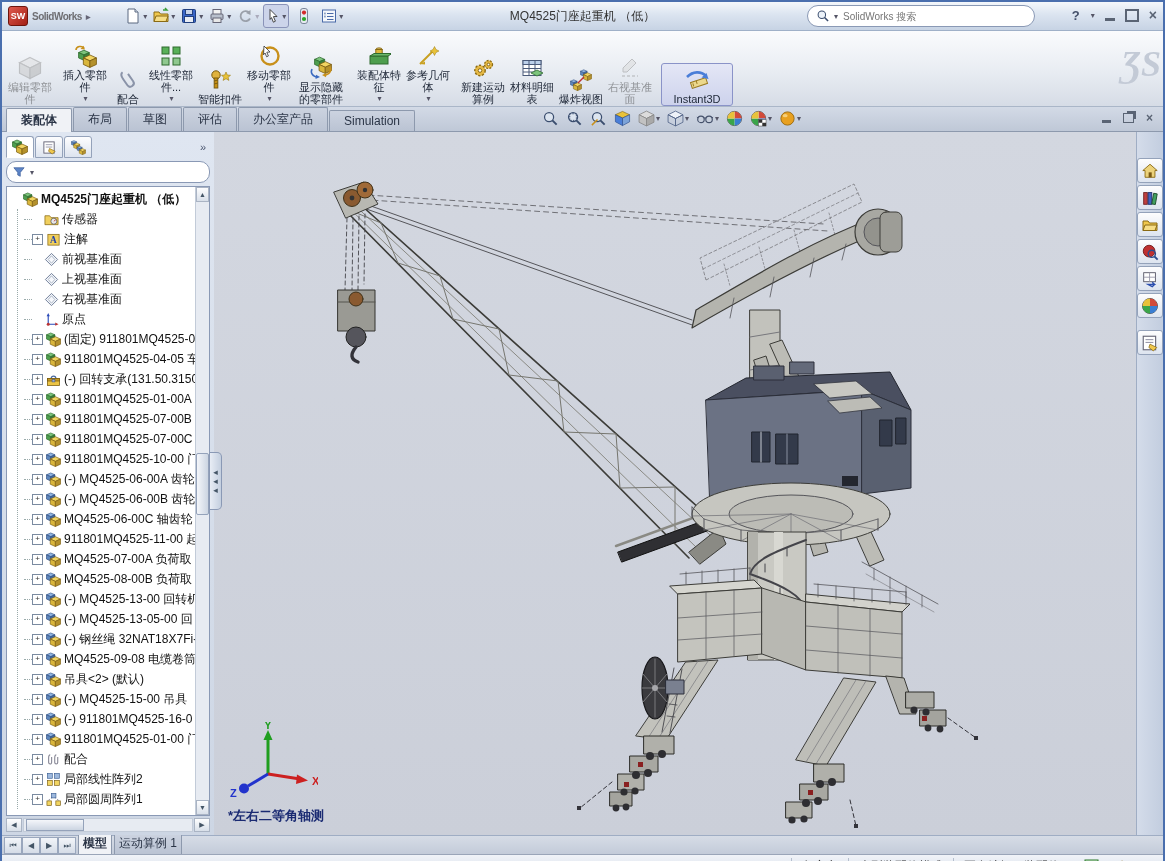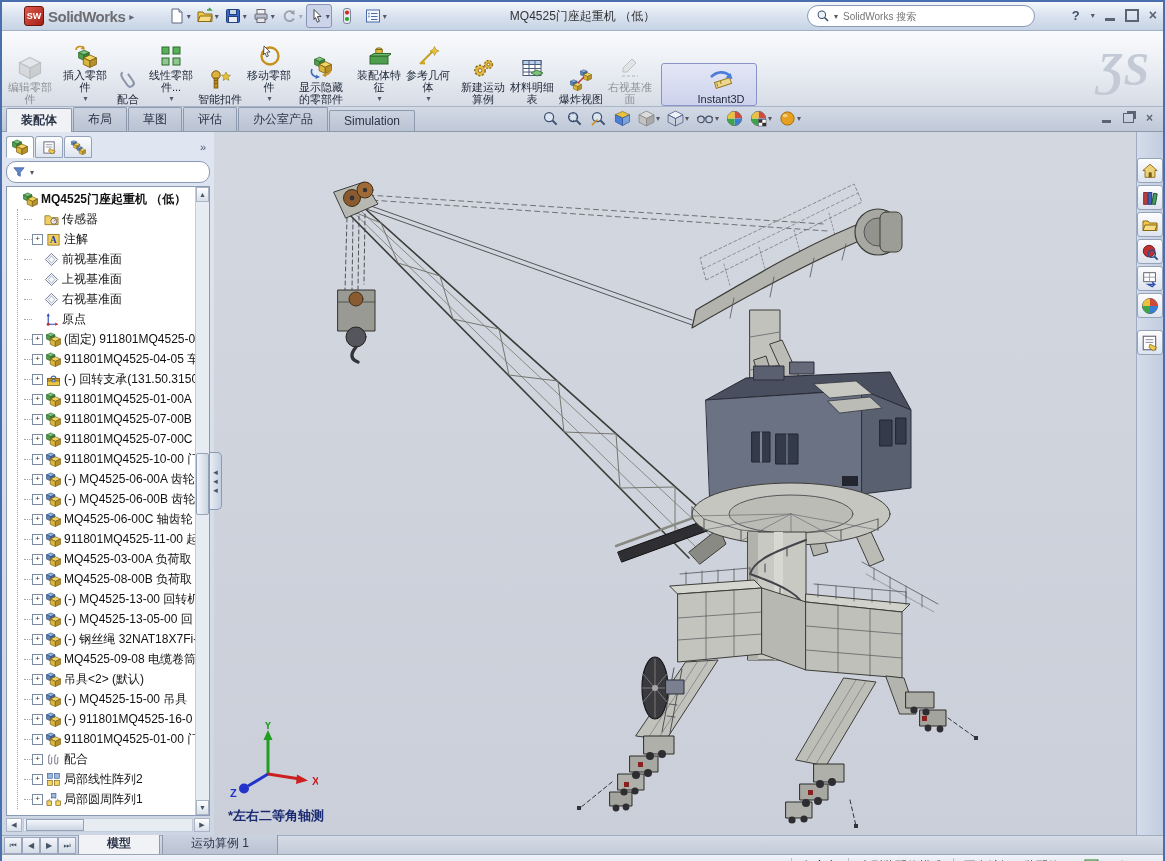--- a/index.html
+++ b/index.html
@@ -1,27 +1,27 @@
 <!DOCTYPE html>
 <html><head>
 <meta charset="utf-8">
 <style>
   html,body{margin:0;padding:0;}
   body{width:1165px;height:861px;font-family:"Liberation Sans","DejaVu Sans",sans-serif;
        background:#8aa0c0;overflow:hidden;position:relative;font-size:12px;color:#222;}
   .app{position:absolute;inset:0;border:2px solid #4a6fae;box-sizing:border-box;
        background:#dfe5ef;display:flex;flex-direction:column;}
   
-  .titlebar{height:28px;flex:0 0 28px;display:flex;align-items:center;gap:4px;padding:0 22px;
+  .titlebar{height:28px;flex:0 0 28px;display:flex;align-items:center;gap:4px;padding:0 6px;
     background:linear-gradient(#f4f7fb,#dbe4f0 45%,#c7d3e4);border-bottom:1px solid #9fb0c8;}
   .sw-logo{display:flex;align-items:center;gap:4px;}
   .sw-cube{width:18px;height:18px;background:linear-gradient(135deg,#e05a4e,#a32014);
     border:1px solid #6d150c;border-radius:3px;color:#fff;font-weight:bold;font-size:9px;
     display:flex;align-items:center;justify-content:center;}
-  .sw-name{font-weight:bold;color:#6e6e72;font-size:15px;letter-spacing:-.5px;}
+  .sw-name{font-weight:bold;color:#6e6e72;font-size:10px;letter-spacing:-.5px;}
   .menu-arrow{color:#667;font-size:10px;margin-right:10px;}
   .qbar{display:flex;align-items:center;gap:2px;margin-left:18px;}
   .qbtn{width:24px;height:22px;display:flex;align-items:center;justify-content:center;border:1px solid transparent;border-radius:3px;}
   .qbtn.pressed{background:#ccd4ea;border:1px solid #8a93b8;}
   .caret{font-size:8px;color:#556;margin-left:1px;}
   .title-text{position:absolute;left:50%;transform:translateX(-50%);top:6px;color:#333;font-size:12px;}
   .search{position:absolute;right:128px;top:3px;width:210px;height:20px;border:1px solid #8a99b5;
     border-radius:11px;background:#fff;display:flex;align-items:center;padding:0 8px;gap:3px;}
   .search input{border:none;outline:none;flex:1;font-size:10px;color:#444;background:transparent;font-family:inherit;}
   .win-ctrl{position:absolute;right:6px;top:5px;display:flex;gap:10px;align-items:center;color:#5a6474;}
@@ -30,25 +30,25 @@
   .glyph-max{width:10px;height:9px;border:2px solid #5a6474;}
   .glyph-close{font-size:14px;font-weight:bold;color:#5a6474;}
   
   .ribbon{height:73px;flex:0 0 73px;position:relative;display:flex;align-items:flex-end;gap:1px;padding:2px 2px 0 4px;
     background:linear-gradient(#fafbfd,#e8ecf2 55%,#d6dce6);border-bottom:1px solid #aab6c8;}
   .rbtn{width:46px;display:flex;flex-direction:column;align-items:center;justify-content:flex-start;
     padding-top:3px;border:1px solid transparent;border-radius:3px;text-align:center;
     font-size:11px;line-height:12px;color:#1d2636;word-break:break-all;}
   .rbtn .ric{height:26px;display:flex;align-items:center;justify-content:center;}
   .rbtn.narrow{width:34px;}
-  .rbtn.wide{width:70px;padding-left:24px;}
+  .rbtn.wide{width:70px;}
   .rbtn.disabled{opacity:.45;filter:grayscale(1);}
   .rbtn.active{background:linear-gradient(#e4e7f6,#cdd2ec);border:1px solid #8a93c8;}
   .rsep{width:1px;background:#b6bfce;margin:4px 2px;}
-  .ds-mark{position:absolute;right:14px;top:12px;font-size:46px;font-weight:bold;font-style:italic;
+  .ds-mark{position:absolute;right:2px;top:12px;font-size:36px;font-weight:bold;font-style:italic;
     color:#c3cad6;font-family:"Liberation Serif","DejaVu Serif",serif;}
   
   .tabrow{height:24px;flex:0 0 24px;position:relative;background:linear-gradient(#d3dae6,#bfc8d7);
     display:flex;align-items:flex-end;padding-left:4px;border-bottom:1px solid #8d99ad;}
   .dtab{padding:3px 14px;font-size:12px;color:#2b3547;border:1px solid #8d99ad;border-bottom:none;
     background:linear-gradient(#ccd3e0,#bac3d3);margin-right:1px;border-radius:2px 2px 0 0;}
   .dtab.on{background:#f0f2f6;font-weight:bold;position:relative;top:1px;}
   .hubar{position:absolute;left:538px;top:2px;display:flex;align-items:center;gap:3px;}
   .hubtn{display:flex;align-items:center;padding:1px 2px;border-radius:3px;}
   .docwin-ctrl{position:absolute;right:10px;top:4px;display:flex;gap:12px;align-items:center;}
@@ -94,21 +94,21 @@
   .taskpane{width:26px;flex:0 0 26px;background:linear-gradient(90deg,#d4dcea,#c2cddf);border-left:1px solid #9fadc4;
     display:flex;flex-direction:column;align-items:center;padding-top:26px;gap:2px;}
   .tpbtn{width:24px;height:23px;border:1px solid #94a2ba;border-radius:3px;background:linear-gradient(#fdfdfe,#dde4ef);
     display:flex;align-items:center;justify-content:center;}
   .tpbtn.gap{margin-top:10px;}
   
   .docbar{height:18px;flex:0 0 18px;background:linear-gradient(#d6dce6,#c3cbd9);display:flex;align-items:flex-end;
     border-top:1px solid #9fadc4;padding-left:2px;}
   .navbtn{width:16px;height:15px;border:1px solid #9aa7bd;background:linear-gradient(#f2f5f9,#d5dce7);
     font-size:8px;color:#456;display:flex;align-items:center;justify-content:center;}
-  .mtab{padding:1px 28px 2px;font-size:12px;border:1px solid #8d99ad;border-bottom:none;margin-left:2px;
+  .mtab{padding:1px 4px 2px;font-size:12px;border:1px solid #8d99ad;border-bottom:none;margin-left:2px;
     background:linear-gradient(#ccd3e0,#bac3d3);color:#2b3547;border-radius:2px 2px 0 0;}
   .mtab.on{background:#f0f2f6;font-weight:bold;}
   .statusbar{height:22px;flex:0 0 22px;background:linear-gradient(#f0f3f8,#d6dde8);border-top:1px solid #9aa5b8;
     display:flex;align-items:center;padding:0 6px;font-size:12px;color:#222;}
   .st-right{margin-left:auto;display:flex;align-items:center;gap:0;}
   .st-item{padding:0 10px;border-left:1px solid #b5bfce;}
   .st-ico{margin-left:14px;display:flex;align-items:center;}
   .grip{margin-left:16px;width:12px;height:12px;
     background:
      radial-gradient(circle at 2px 10px,#98a4b6 1px,transparent 1.4px),
@@ -702,21 +702,21 @@
                 <svg class="tic" viewBox="0 0 16 16">
                   <use href="#s-part"></use>
                 </svg>
                 <span class="lbl">911801MQ4525-11-00 起</span>
               </div>
             <div class="trow">
                 <span class="plus">+</span>
                 <svg class="tic" viewBox="0 0 16 16">
                   <use href="#s-part"></use>
                 </svg>
-                <span class="lbl">MQ4525-03-00A 负荷取</span>
+                <span class="lbl">MQ4525-07-00A 负荷取</span>
               </div>
             <div class="trow">
                 <span class="plus">+</span>
                 <svg class="tic" viewBox="0 0 16 16">
                   <use href="#s-part"></use>
                 </svg>
                 <span class="lbl">MQ4525-08-00B 负荷取</span>
               </div>
             <div class="trow">
                 <span class="plus">+</span>

